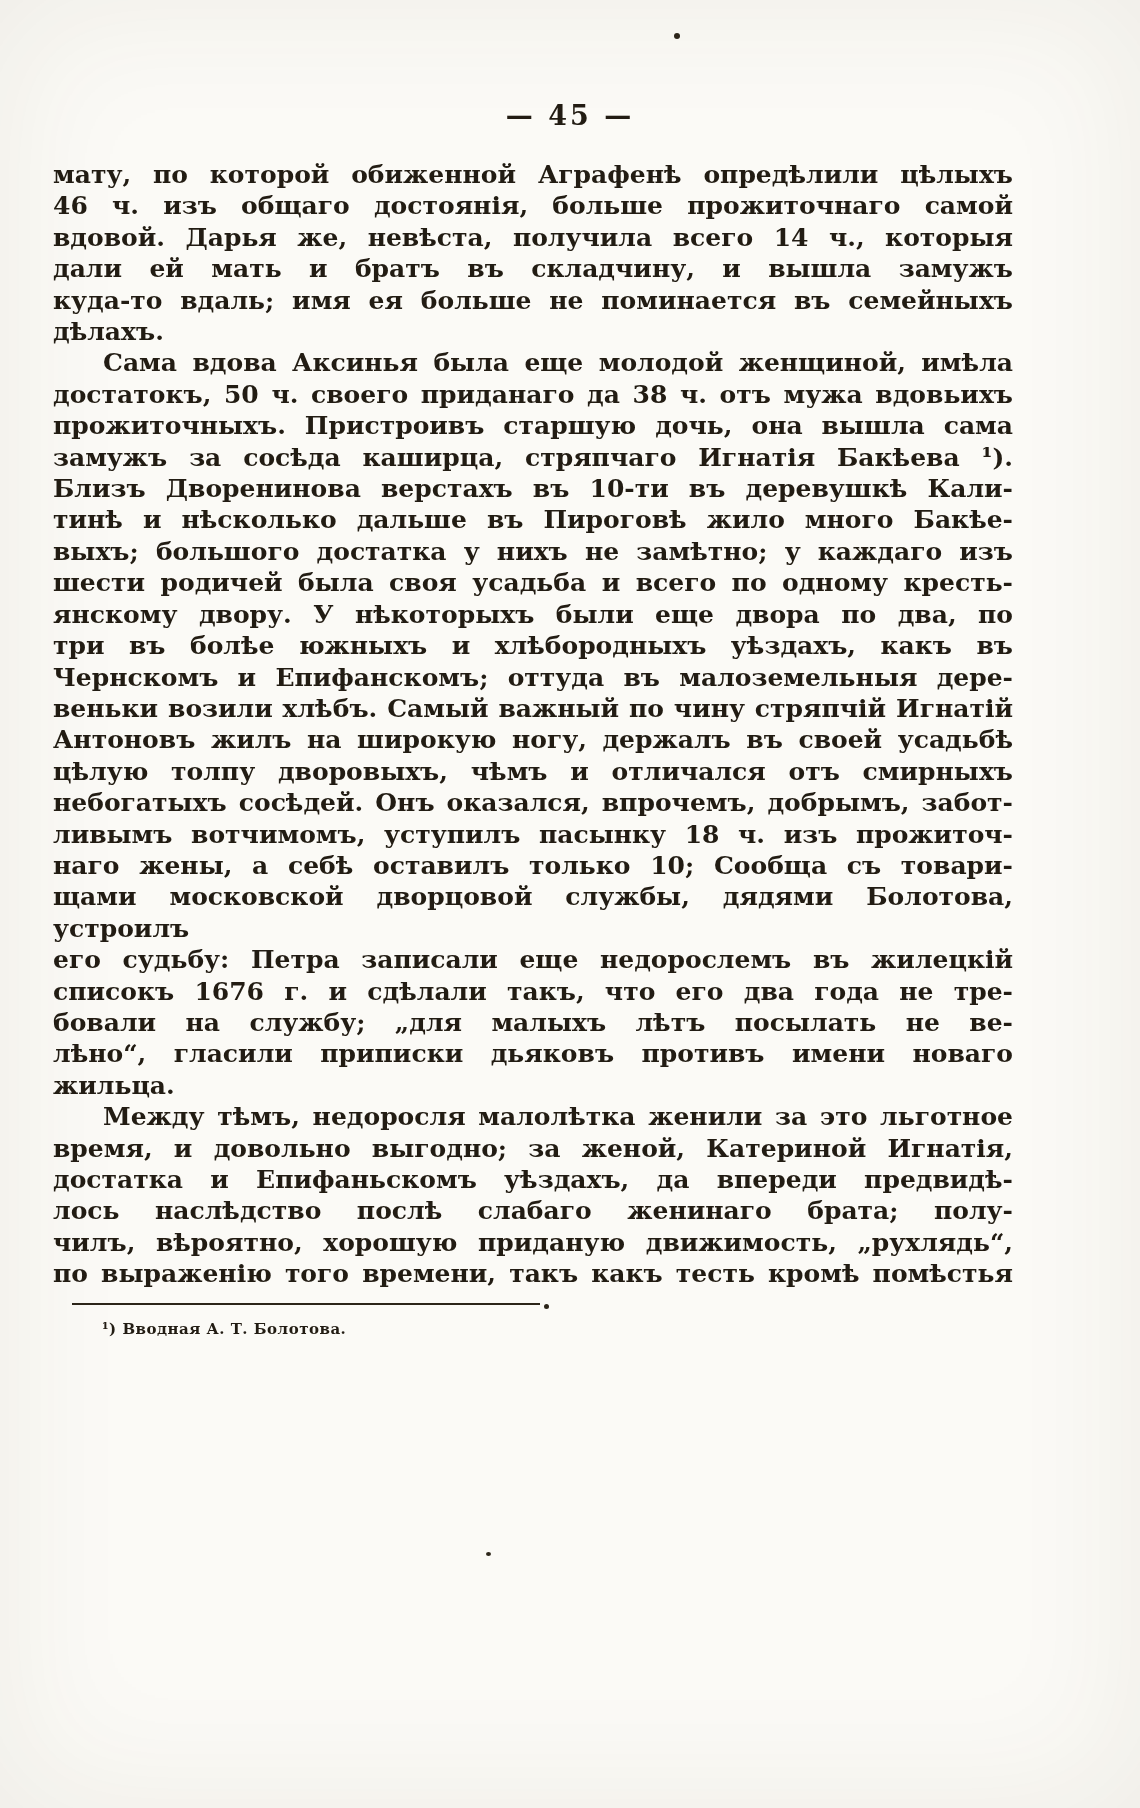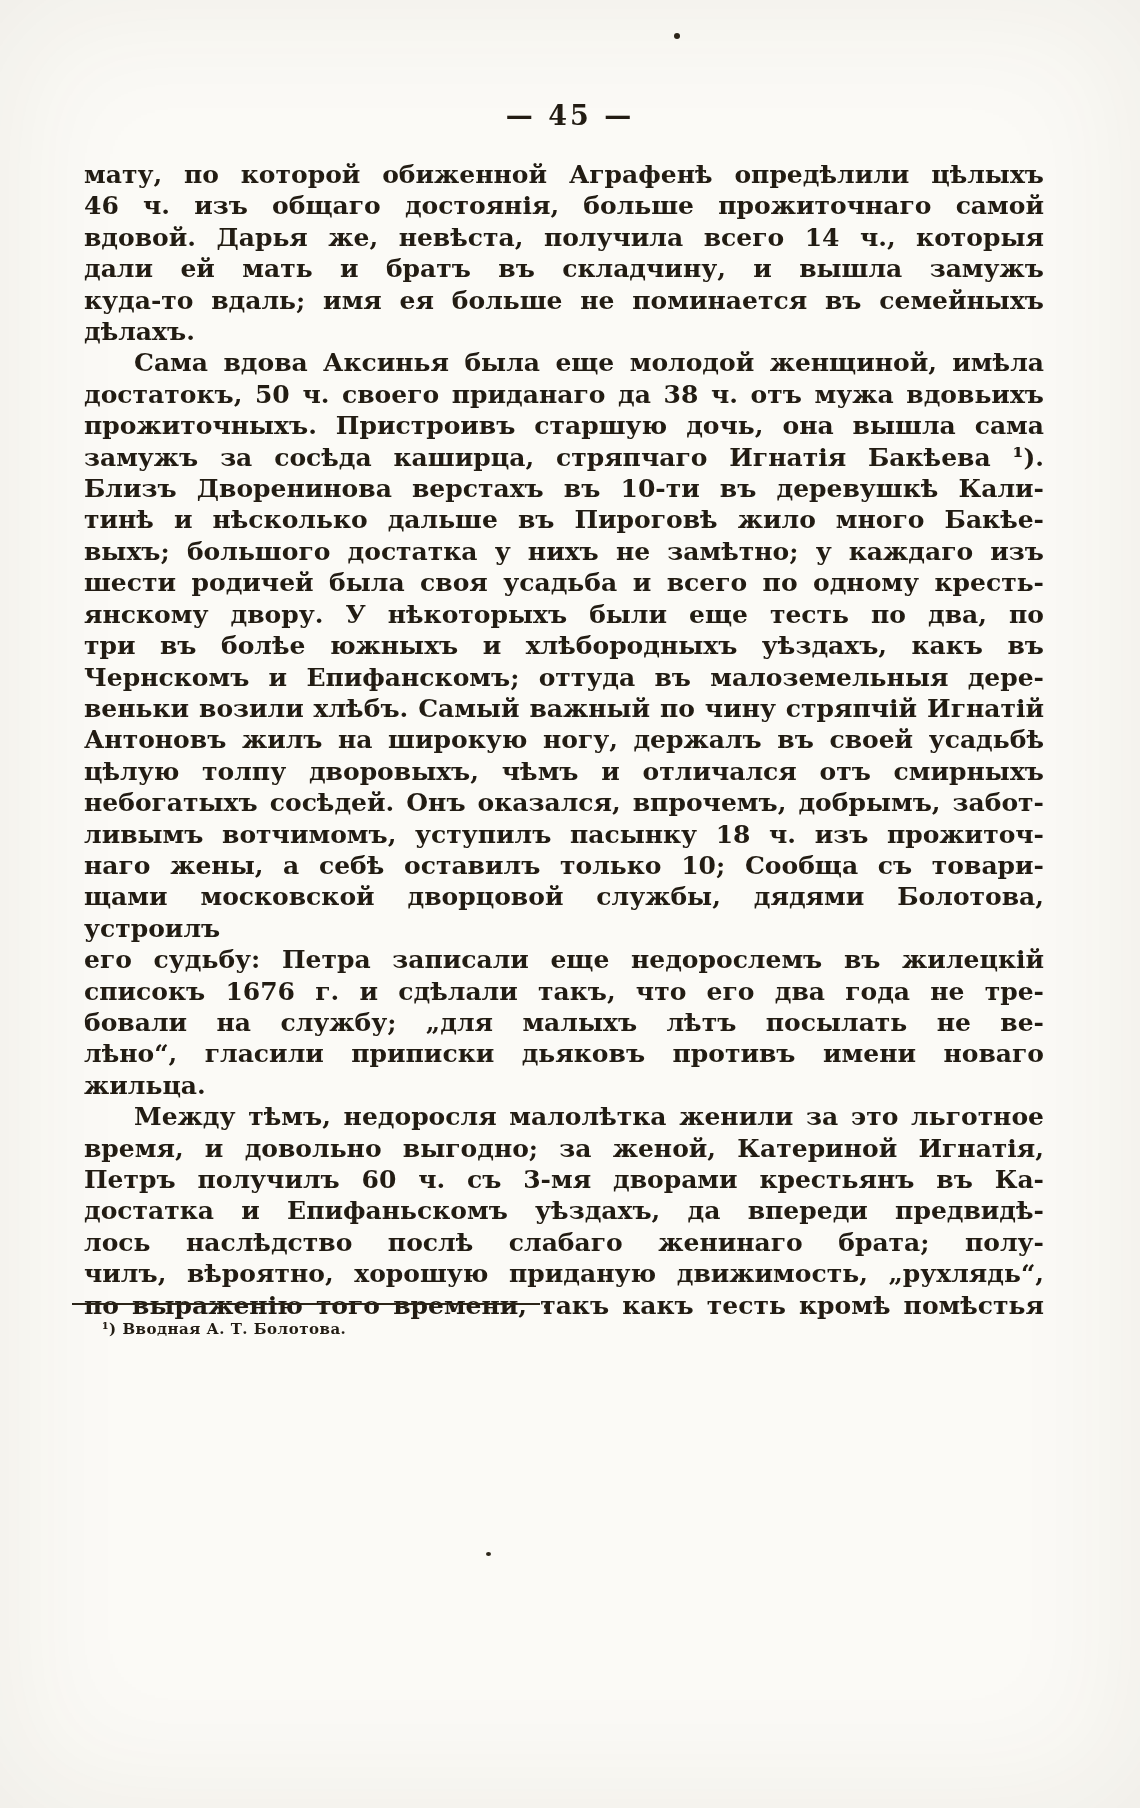--- a/index.html
+++ b/index.html
@@ -21,21 +21,21 @@
     top: 100px;
     left: 0;
     width: 100%;
     text-align: center;
     font-size: 27px;
     letter-spacing: 3px;
   }
   .body-text {
     position: absolute;
     top: 159px;
-    left: 84px;
+    left: 53px;
     width: 960px;
     font-size: 25px;
     line-height: 31.4px;
   }
   .para { margin: 0; }
   .line {
     text-align: justify;
     text-align-last: justify;
     white-space: normal;
   }
@@ -85,41 +85,40 @@
 
     <div class="para">
       <div class="line indent">Сама вдова Аксинья была еще молодой женщиной, имѣла</div>
       <div class="line">достатокъ, 50 ч. своего приданаго да 38 ч. отъ мужа вдовьихъ</div>
       <div class="line">прожиточныхъ. Пристроивъ старшую дочь, она вышла сама</div>
       <div class="line">замужъ за сосѣда каширца, стряпчаго Игнатія Бакѣева ¹).</div>
       <div class="line">Близъ Дворенинова верстахъ въ 10-ти въ деревушкѣ Кали-</div>
       <div class="line">тинѣ и нѣсколько дальше въ Пироговѣ жило много Бакѣе-</div>
       <div class="line">выхъ; большого достатка у нихъ не замѣтно; у каждаго изъ</div>
       <div class="line">шести родичей была своя усадьба и всего по одному кресть-</div>
-      <div class="line">янскому двору. У нѣкоторыхъ были еще тесть по два, по</div>
+      <div class="line">янскому двору. У нѣкоторыхъ были еще двора по два, по</div>
       <div class="line">три въ болѣе южныхъ и хлѣбородныхъ уѣздахъ, какъ въ</div>
       <div class="line">Чернскомъ и Епифанскомъ; оттуда въ малоземельныя дере-</div>
       <div class="line">веньки возили хлѣбъ. Самый важный по чину стряпчій Игнатій</div>
       <div class="line">Антоновъ жилъ на широкую ногу, держалъ въ своей усадьбѣ</div>
       <div class="line">цѣлую толпу дворовыхъ, чѣмъ и отличался отъ смирныхъ</div>
       <div class="line">небогатыхъ сосѣдей. Онъ оказался, впрочемъ, добрымъ, забот-</div>
       <div class="line">ливымъ вотчимомъ, уступилъ пасынку 18 ч. изъ прожиточ-</div>
       <div class="line">наго жены, а себѣ оставилъ только 10; Сообща съ товари-</div>
       <div class="line">щами московской дворцовой службы, дядями Болотова, устроилъ</div>
       <div class="line">его судьбу: Петра записали еще недорослемъ въ жилецкій</div>
       <div class="line">списокъ 1676 г. и сдѣлали такъ, что его два года не тре-</div>
       <div class="line">бовали на службу; „для малыхъ лѣтъ посылать не ве-</div>
       <div class="line">лѣно“, гласили приписки дьяковъ противъ имени новаго</div>
       <div class="line end">жильца.</div>
     </div>
 
     <div class="para">
       <div class="line indent">Между тѣмъ, недоросля малолѣтка женили за это льготное</div>
       <div class="line">время, и довольно выгодно; за женой, Катериной Игнатія,</div>
-      <div class="line">Петръ получилъ 60 ч. съ 3-мя дворами крестьянъ въ Ка-</div>
       <div class="line">достатка и Епифаньскомъ уѣздахъ, да впереди предвидѣ-</div>
       <div class="line">лось наслѣдство послѣ слабаго женинаго брата; полу-</div>
       <div class="line">чилъ, вѣроятно, хорошую приданую движимость, „рухлядь“,</div>
       <div class="line">по выраженію того времени, такъ какъ тесть кромѣ помѣстья</div>
     </div>
 
   </div>
 
   <div class="footnote-rule"></div>
   <div class="footnote">¹) Вводная А. Т. Болотова.</div>

